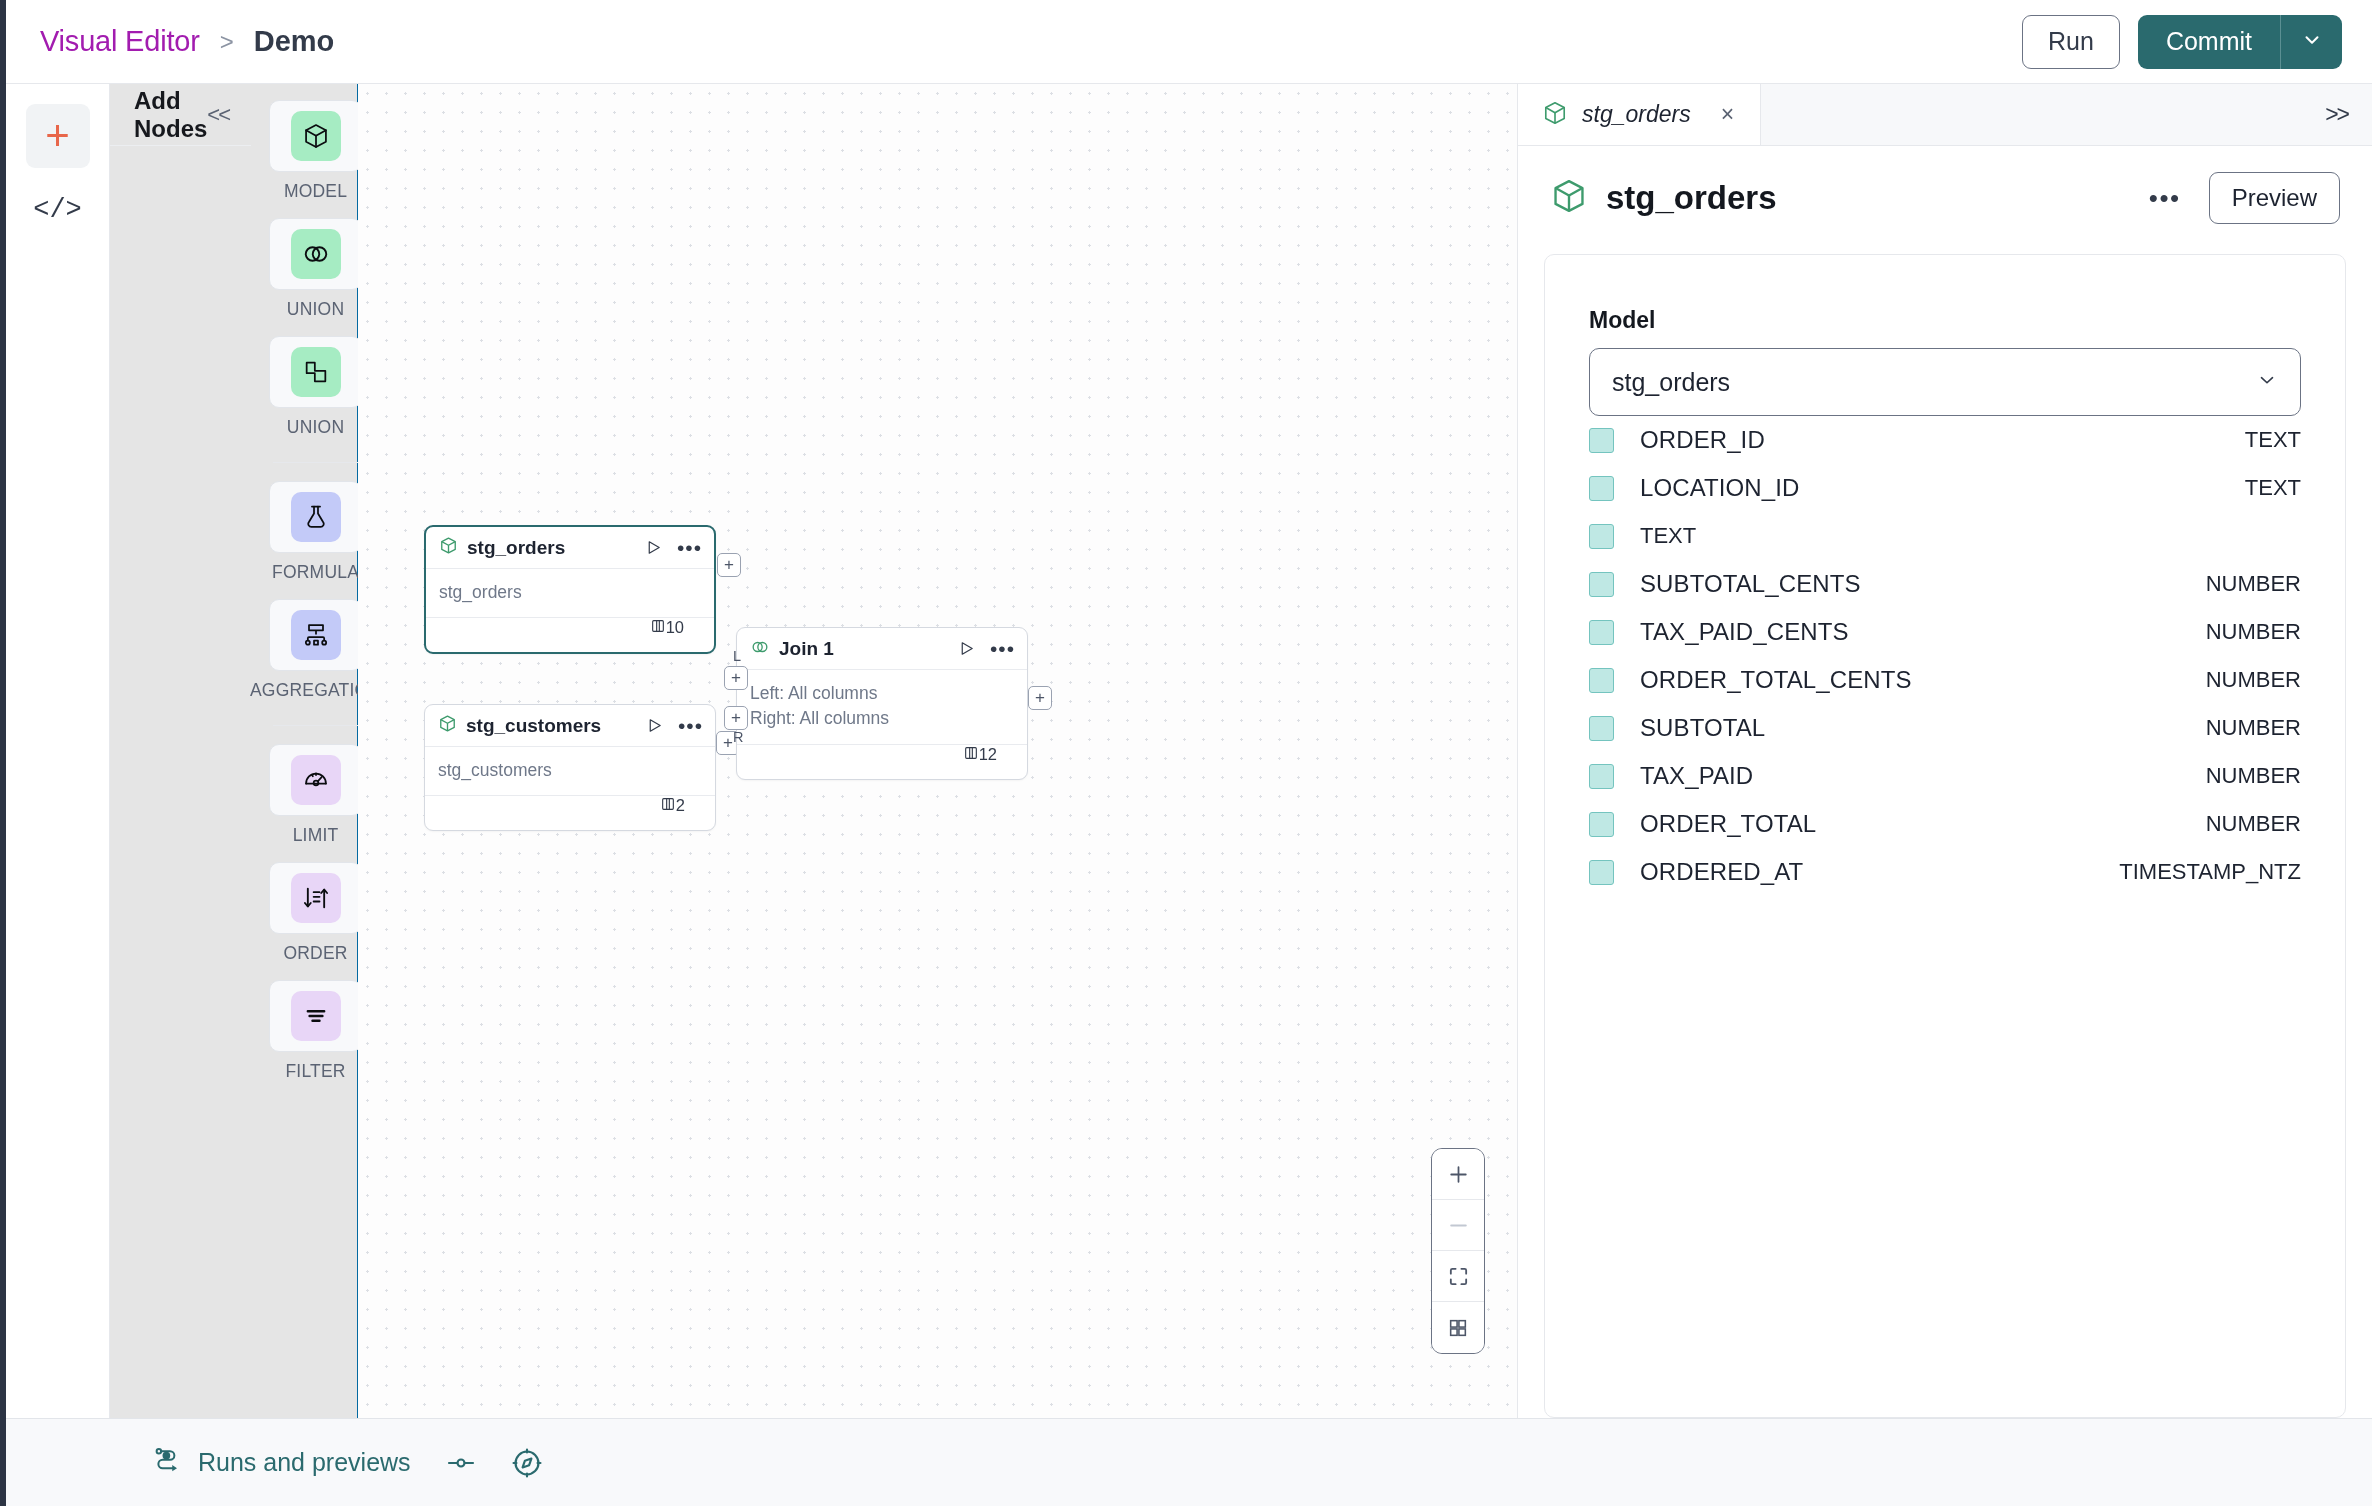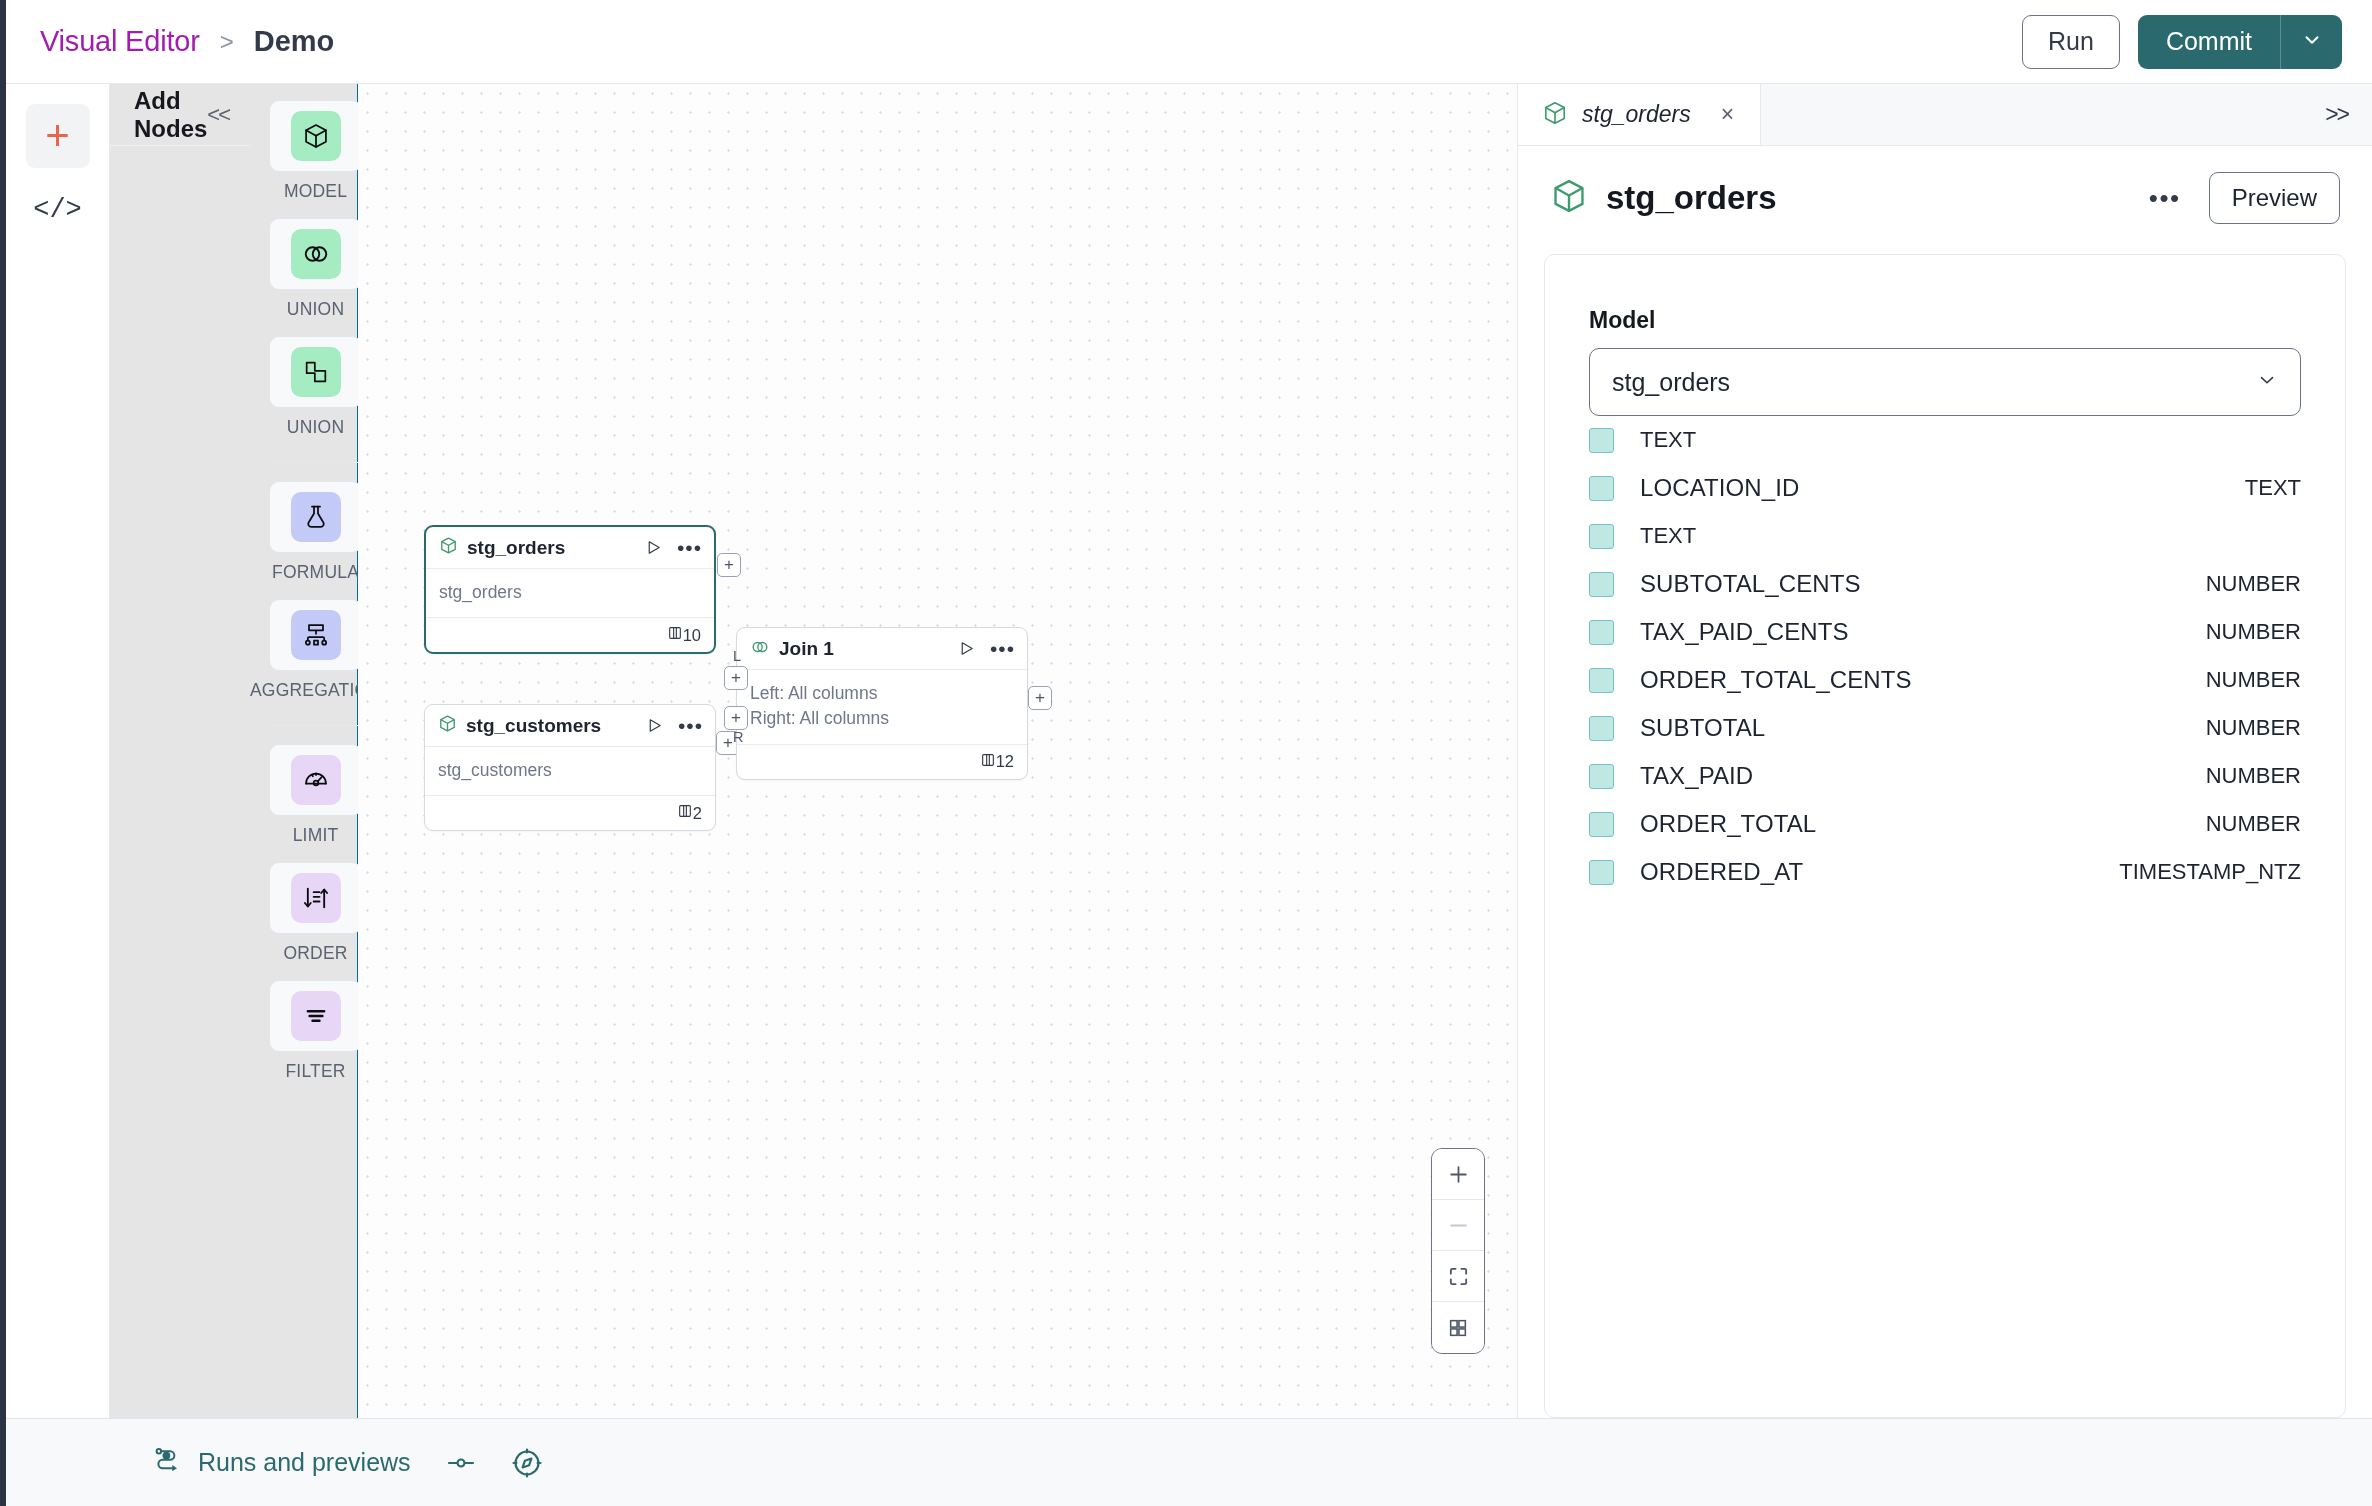--- a/index.html
+++ b/index.html
@@ -167,22 +167,22 @@
   }
   .gn-more { font-size: 21px; letter-spacing: 1px; padding-left: 6px; line-height: 10px; }
   .gn-body {
     padding: 11px 13px 12px 13px;
     border-bottom: 1px solid #e9ebef;
     background: #fff;
   }
   .gn-sub { font-size: 17.5px; color: #6f7889; line-height: 1.45; }
   .gn-foot {
     height: 34px;
-    display: flex; align-items: center; justify-content: flex-end;
-    gap: 0; padding: 0 13px;
+    display: flex; justify-content: flex-end;
+    gap: 0; padding: 0 30px;
   }
   .gn-count { font-size: 16.5px; color: #333b4a; }
 
   .handle {
     position: absolute;
     width: 24px; height: 24px;
     border: 1.3px solid #9aa2b1;
     border-radius: 5px;
     background: #fff;
     color: #4d5668; font-size: 17px; line-height: 21px;
@@ -655,20 +655,21 @@
               <svg width="22" height="22" viewBox="0 0 24 24" fill="none" stroke="#333b4a" stroke-width="1.8" stroke-linecap="round" stroke-linejoin="round">
                   <polyline points="6 9.5 12 15 18 9.5"></polyline>
                 </svg>
             </span>
           </div>
 
 
           <div class="col-list">
             <div class="col-row">
               <span class="col-check"></span>
+              <span class="col-name">ORDER_ID</span>
               <span class="col-type">TEXT</span>
             </div>
             <div class="col-row">
               <span class="col-check"></span>
               <span class="col-name">LOCATION_ID</span>
               <span class="col-type">TEXT</span>
             </div>
             <div class="col-row">
               <span class="col-check"></span>
               <span class="col-type">TEXT</span>

